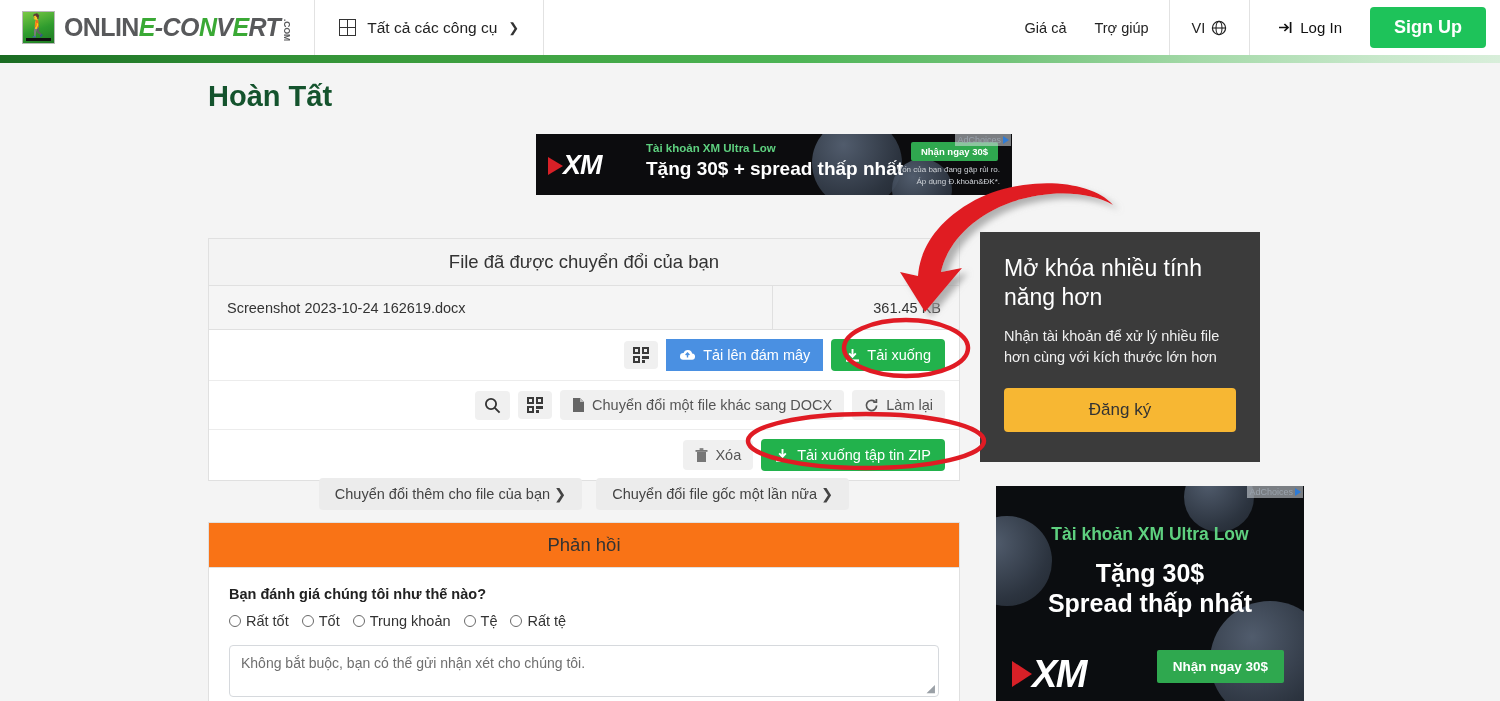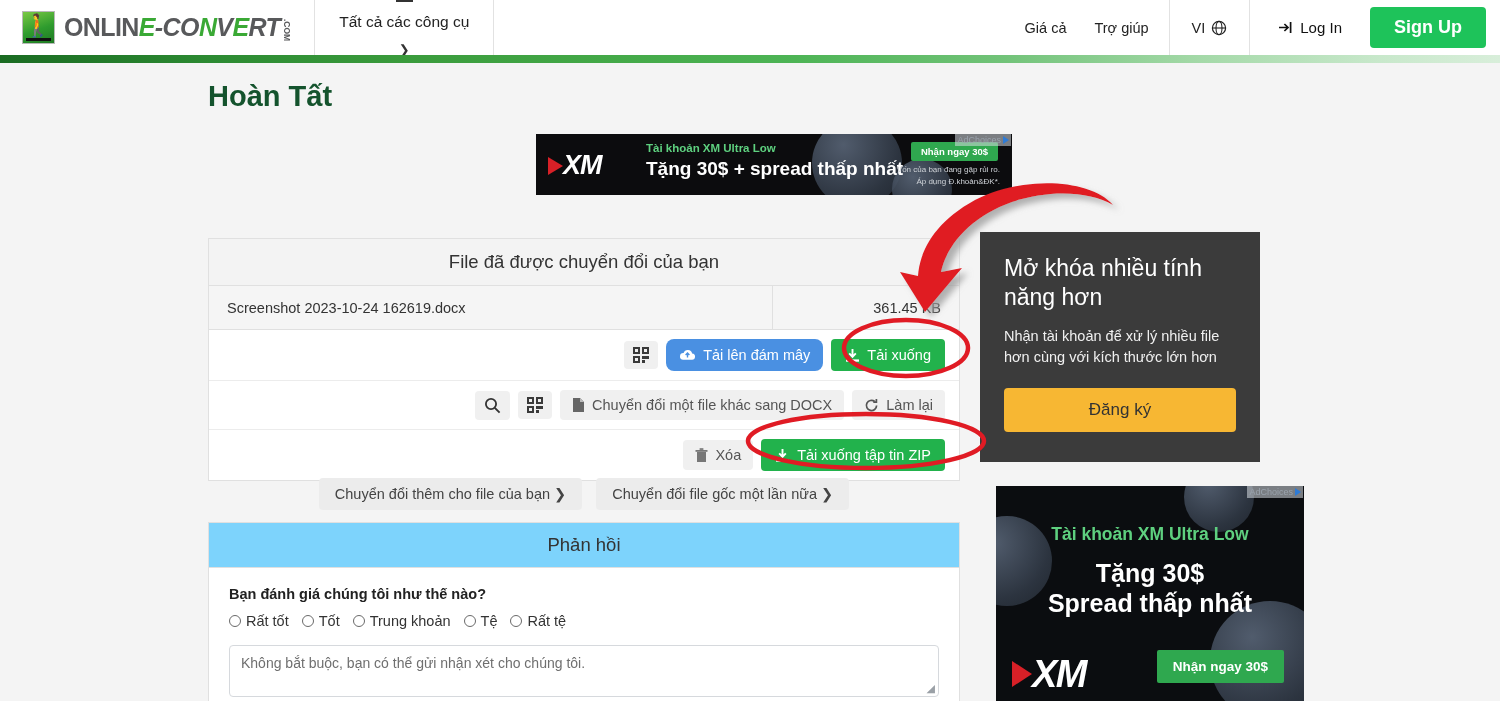--- a/index.html
+++ b/index.html
@@ -51,21 +51,20 @@
     font-size: 8.5px; font-weight: bold; color: #58595b;
     writing-mode: vertical-rl; letter-spacing: 0px;
     margin-left: 2px; align-self: flex-end; margin-bottom: 1px;
   }
   .tools-zone {
     display: flex; align-items: center; gap: 11px;
     padding: 0 24px;
     border-right: 1px solid #e2e2e2;
     font-size: 15.5px; color: #222;
     cursor: pointer;
-    flex-direction: column;
   }
   .grid-icon {
     width: 17px; height: 17px; position: relative;
     border: 1.4px solid #333;
   }
   .grid-icon:before, .grid-icon:after {
     content: ""; position: absolute; background: #333;
   }
   .grid-icon:before { left: 50%; top: 0; bottom: 0; width: 1.4px; margin-left: -0.7px; }
   .grid-icon:after { top: 50%; left: 0; right: 0; height: 1.4px; margin-top: -0.7px; }
@@ -196,21 +195,21 @@
     background: #f0f0f0; border-radius: 4px;
     padding: 6px 9px; display: flex; align-items: center;
     cursor: pointer; color: #555;
   }
   .gbtn {
     background: #f0f0f0; border-radius: 4px;
     padding: 7px 12px; display: flex; align-items: center; gap: 7px;
     font-size: 14.5px; color: #555; cursor: pointer; white-space: nowrap;
   }
   .bluebtn {
-    background: #4a90e2; color: #fff; border-radius: 8px;
+    background: #4a90e2; color: #fff; border-radius: 0;
     padding: 8px 13px; display: flex; align-items: center; gap: 7px;
     font-size: 14.5px; cursor: pointer; white-space: nowrap;
   }
   .greenbtn {
     background: #22b24c; color: #fff; border-radius: 4px;
     padding: 8px 14px; display: flex; align-items: center; gap: 7px;
     font-size: 14.5px; cursor: pointer; white-space: nowrap;
   }
   .qr {
     width: 16px; height: 16px;
@@ -236,21 +235,21 @@
     padding: 8px 16px; font-size: 14.5px; color: #444;
     cursor: pointer; white-space: nowrap;
   }
 
   
   .feedback {
     position: absolute; left: 208px; top: 522px;
     width: 752px; background: #fff; border: 1px solid #e0e0e0;
   }
   .fb-head {
-    background: #7dd3fc; border-bottom: 1px solid #e0e0e0;
+    background: #f97316; border-bottom: 1px solid #e0e0e0;
     text-align: center; padding: 11px 0;
     font-size: 18.5px; color: #333;
   }
   .fb-body { padding: 18px 20px 14px 20px; }
   .fb-q { font-size: 14.5px; color: #222; font-weight: bold; }
   .radios { display: flex; align-items: center; gap: 13px; margin-top: 11px; }
   .radio { display: flex; align-items: center; gap: 5px; font-size: 14.5px; color: #333; cursor: pointer; }
   .radio .dot {
     width: 12px; height: 12px; border: 1px solid #6a6a6a;
     border-radius: 50%; background: #fff; flex: none;

